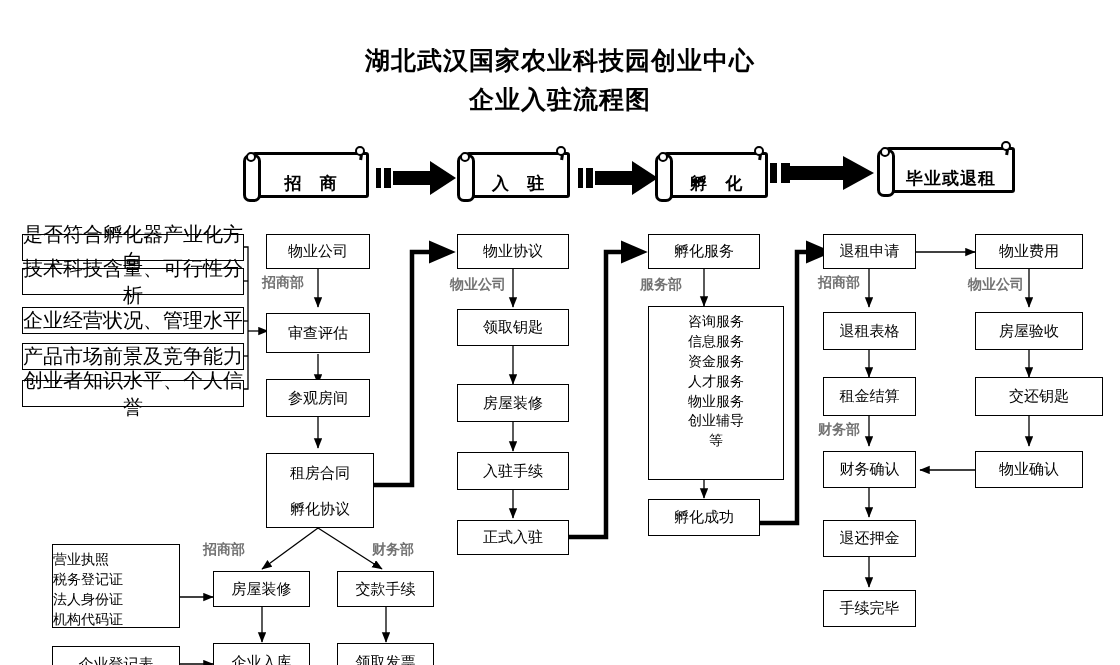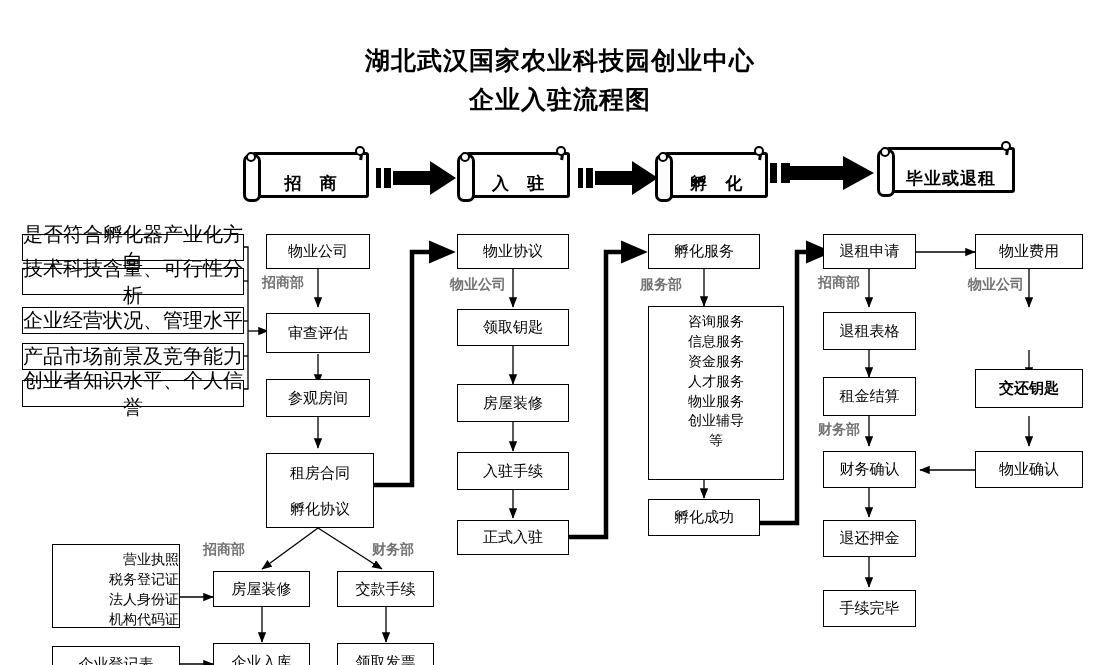--- a/index.html
+++ b/index.html
@@ -294,27 +294,28 @@
   <div class="dept" style="left:818px; top:238px;">招商部</div>
   <div class="box" style="left:823px; top:276px; width:93px; height:38px;">退租表格</div>
   <div class="box" style="left:823px; top:341px; width:93px; height:39px;">租金结算</div>
   <div class="dept" style="left:818px; top:385px;">财务部</div>
   <div class="box" style="left:823px; top:415px; width:93px; height:37px;">财务确认</div>
   <div class="box" style="left:823px; top:484px; width:93px; height:37px;">退还押金</div>
   <div class="box" style="left:823px; top:554px; width:93px; height:37px;">手续完毕</div>
 
   <div class="box" style="left:975px; top:198px; width:108px; height:35px;">物业费用</div>
   <div class="dept" style="left:968px; top:240px;">物业公司</div>
-  <div class="box" style="left:975px; top:333px; width:108px; height:39px;font-weight:bold;">交还钥匙</div>
+  <div class="box" style="left:975px; top:276px; width:108px; height:38px;">房屋验收</div>
+  <div class="box" style="left:975px; top:341px; width:128px; height:39px;">交还钥匙</div>
   <div class="box" style="left:975px; top:415px; width:108px; height:37px;">物业确认</div>
 
   <div class="dept" style="left:203px; top:505px;">招商部</div>
   <div class="dept" style="left:372px; top:505px;">财务部</div>
 
-  <div class="box list" style="left:52px; top:508px; width:128px; height:84px; text-align:right;">营业执照
+  <div class="box list" style="left:52px; top:508px; width:128px; height:84px; text-align:left;">营业执照
 税务登记证
 法人身份证
 机构代码证</div>
   <div class="box" style="left:52px; top:610px; width:128px; height:36px;">企业登记表</div>
 
   <div class="box" style="left:213px; top:535px; width:97px; height:36px;">房屋装修</div>
   <div class="box" style="left:213px; top:607px; width:97px; height:38px;">企业入库</div>
 
   <div class="box" style="left:337px; top:535px; width:97px; height:36px;">交款手续</div>
   <div class="box" style="left:337px; top:607px; width:97px; height:38px;">领取发票</div>

